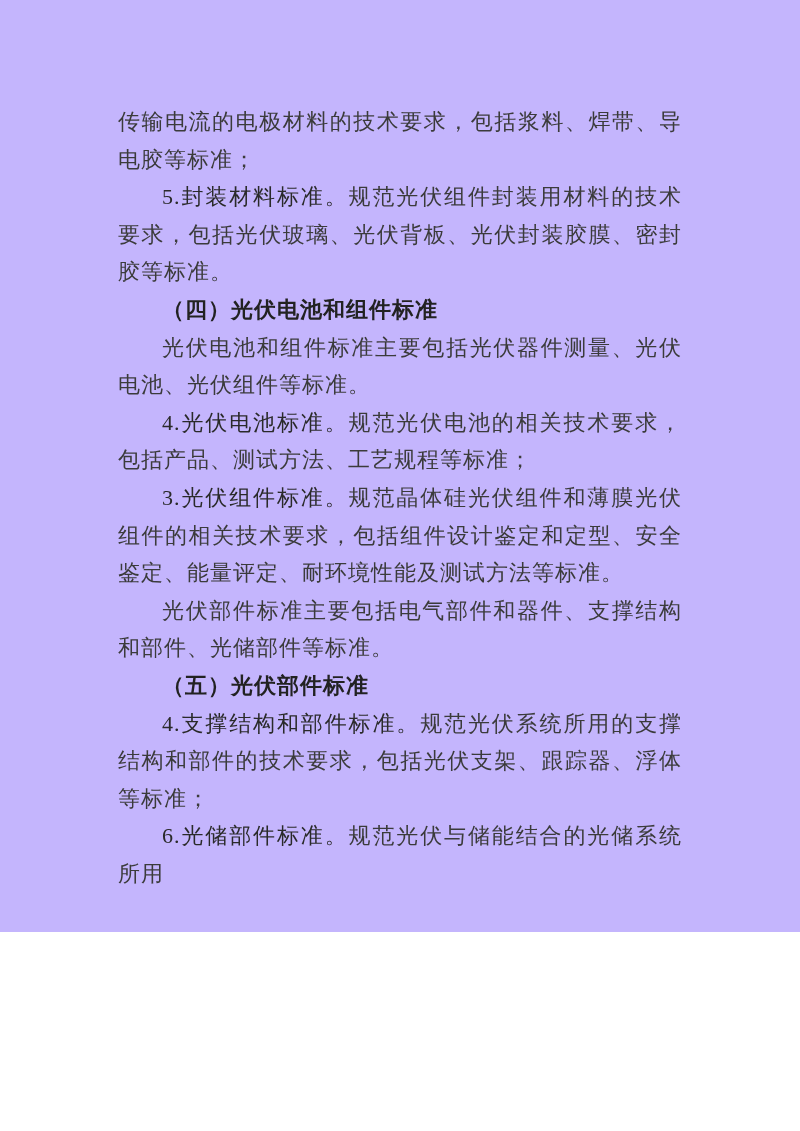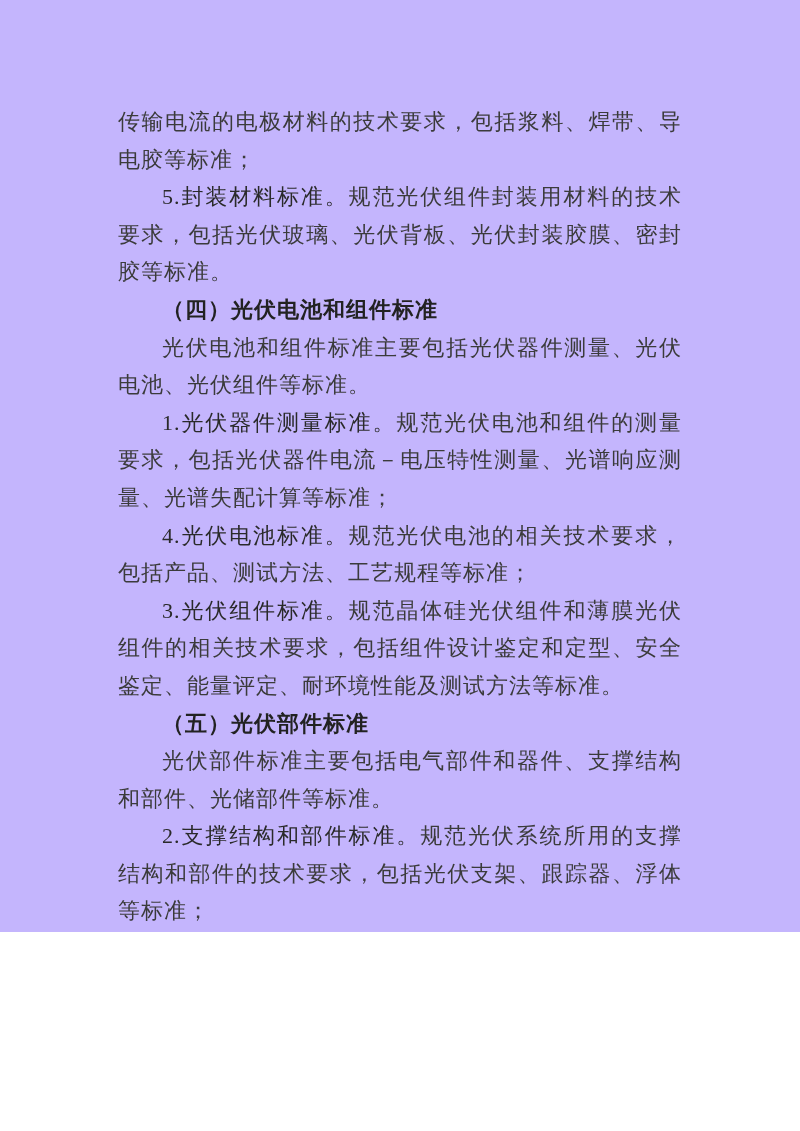--- a/index.html
+++ b/index.html
@@ -46,31 +46,30 @@
   <div class="content">
 
     <p class="para continuation"><span class="body-text">传输电流的电极材料的技术要求，包括浆料、焊带、导电胶等标准；</span></p>
 
     <p class="para"><span class="lead">5.封装材料标准。</span><span class="body-text">规范光伏组件封装用材料的技术要求，包括光伏玻璃、光伏背板、光伏封装胶膜、密封胶等标准。</span></p>
 
     <p class="para heading"><span>（四）光伏电池和组件标准</span></p>
 
     <p class="para"><span class="body-text">光伏电池和组件标准主要包括光伏器件测量、光伏电池、光伏组件等标准。</span></p>
 
-    <p class="para"><span class="lead">1.光伏器件测量标准。</span><span class="body-text">规范光伏电池和组件的测量要求，包括光伏器件电流－电压特性测量、光谱响应测量、光谱失配计算等标准；</span></p>
 
     <p class="para"><span class="lead">4.光伏电池标准。</span><span class="body-text">规范光伏电池的相关技术要求，包括产品、测试方法、工艺规程等标准；</span></p>
 
     <p class="para"><span class="lead">3.光伏组件标准。</span><span class="body-text">规范晶体硅光伏组件和薄膜光伏组件的相关技术要求，包括组件设计鉴定和定型、安全鉴定、能量评定、耐环境性能及测试方法等标准。</span></p>
 
+    <p class="para"><span class="body-text">光伏部件标准主要包括电气部件和器件、支撑结构和部件、光储部件等标准。</span></p>
+
     <p class="para heading"><span>（五）光伏部件标准</span></p>
 
-    <p class="para"><span class="body-text">光伏部件标准主要包括电气部件和器件、支撑结构和部件、光储部件等标准。</span></p>
 
-
-    <p class="para"><span class="lead">2.支撑结构和部件标准。</span><span class="body-text">规范光伏系统所用的支撑结构和部件的技术要求，包括光伏支架、跟踪器、浮体等标准；</span></p>
+    <p class="para"><span class="lead">4.支撑结构和部件标准。</span><span class="body-text">规范光伏系统所用的支撑结构和部件的技术要求，包括光伏支架、跟踪器、浮体等标准；</span></p>
 
     <p class="para"><span class="lead">6.光储部件标准。</span><span class="body-text">规范光伏与储能结合的光储系统所用</span></p>
 
   </div>
 
   <div class="page-number">6</div>
 </div>
 
 </body></html>

